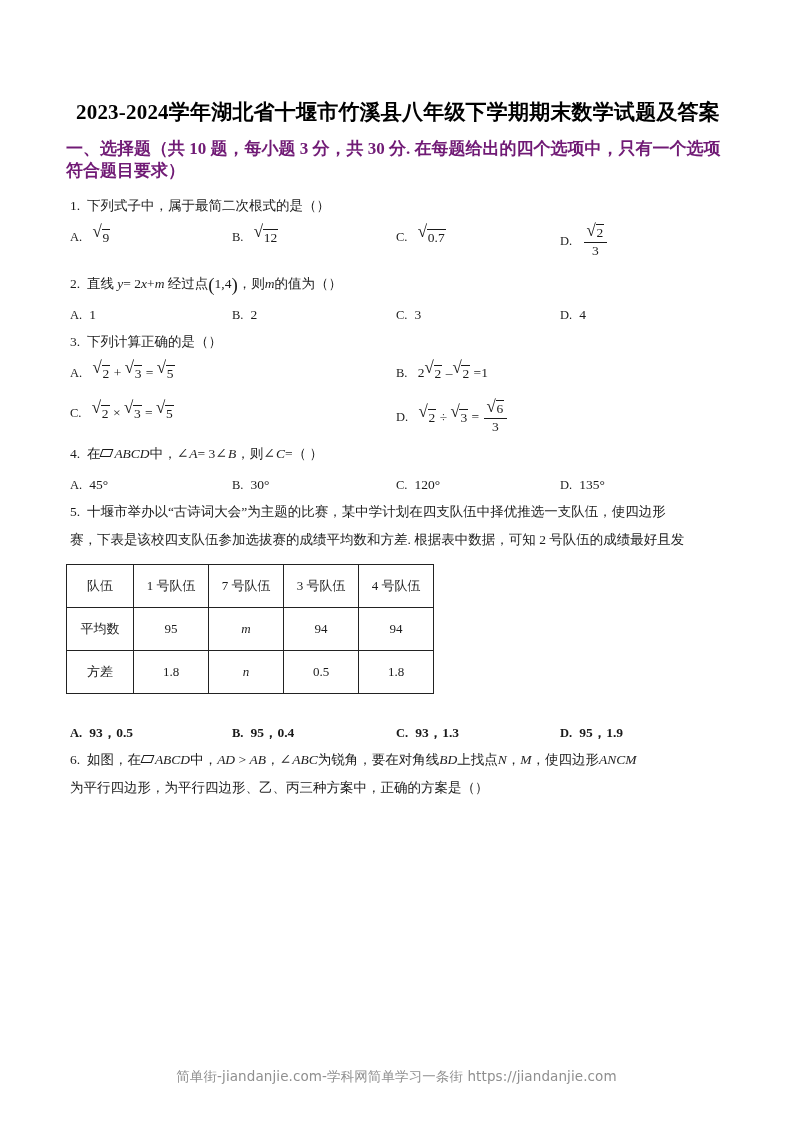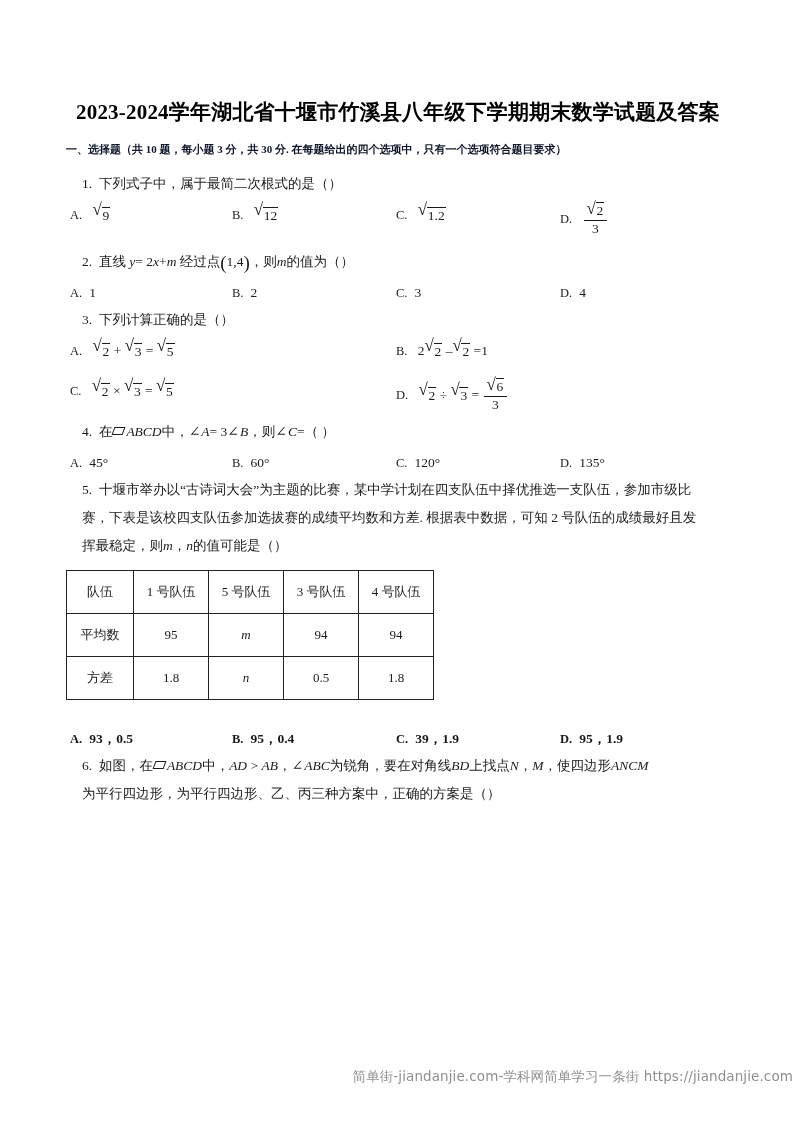--- a/index.html
+++ b/index.html
@@ -36,32 +36,32 @@
     font-weight: bold;
     line-height: 40px;
     text-align: center;
     letter-spacing: 0.2px;
     margin: 0 0 6px 0;
     color: #000;
   }
 
   
   .section-heading {
-    font-size: 11px;
+    font-size: 17px;
     font-weight: bold;
     line-height: 22px;
     margin: 6px 0 10px 0;
-    color: #0f172a;
+    color: #701a75;
   }
 
   
   .q-stem {
     font-size: 13.5px;
     line-height: 28px;
-    margin: 0 0 4px 16px;
+    margin: 0 0 4px 4px;
     color: #1b1b1b;
   }
   .q-stem.tight { margin-bottom: 0; }
 
   
   .opt-row {
     position: relative;
     height: 46px;
     font-size: 13.5px;
   }
@@ -174,21 +174,21 @@
   }
   table.data td.hcell { width: 58px; }
   table.data td.dcell { width: 66px; }
 
   
   .footer {
     position: absolute;
     left: 0;
     top: 1068px;
     width: 793px;
-    text-align: right;
+    text-align: center;
     font-family: "DejaVu Sans", "Liberation Sans", sans-serif;
     font-size: 13.5px;
     color: #8f8f8f;
     letter-spacing: 0.1px;
   }
 </style>
 </head>
 <body>
 
 <div class="page">
@@ -208,21 +208,21 @@
       <span class="opt c1">
         <span class="lbl">A.</span>
         <span class="sqrt"><span class="rad">√</span><span class="body mn">9</span></span>
       </span>
       <span class="opt c2">
         <span class="lbl">B.</span>
         <span class="sqrt"><span class="rad">√</span><span class="body mn">12</span></span>
       </span>
       <span class="opt c3">
         <span class="lbl">C.</span>
-        <span class="sqrt"><span class="rad">√</span><span class="body mn">1.2</span></span>
+        <span class="sqrt"><span class="rad">√</span><span class="body mn">0.7</span></span>
       </span>
       <span class="opt c4">
         <span class="lbl">D.</span>
         <span class="frac">
           <span class="num"><span class="sqrt"><span class="rad">√</span><span class="body mn">2</span></span></span>
           <span class="den mn">3</span>
         </span>
       </span>
     </div>
 
@@ -295,46 +295,43 @@
     <div class="q-stem">
       <span>4.</span>
       &nbsp;<span>在</span><span class="pargram"></span><span class="mi">ABCD</span><span>中，</span><span class="angle">∠</span><span class="mi">A</span><span class="mn">= 3</span><span class="angle">∠</span><span class="mi">B</span><span>，则</span><span class="angle">∠</span><span class="mi">C</span><span>=（      ）</span>
     </div>
 
     <div class="opt-row short">
       <span class="opt c1">
         <span class="lbl">A.</span><span class="mn">45°</span>
       </span>
       <span class="opt c2">
-        <span class="lbl">B.</span><span class="mn">60°</span>
+        <span class="lbl">B.</span><span class="mn">30°</span>
       </span>
       <span class="opt c3">
         <span class="lbl">C.</span><span class="mn">120°</span>
       </span>
       <span class="opt c4">
         <span class="lbl">D.</span><span class="mn">135°</span>
       </span>
     </div>
 
     <div class="q-stem tight">
       <span>5.</span>
-      &nbsp;<span>十堰市举办以“古诗词大会”为主题的比赛，某中学计划在四支队伍中择优推选一支队伍，参加市级比</span>
+      &nbsp;<span>十堰市举办以“古诗词大会”为主题的比赛，某中学计划在四支队伍中择优推选一支队伍，使四边形</span>
     </div>
     <div class="q-stem tight">赛，下表是该校四支队伍参加选拔赛的成绩平均数和方差. 根据表中数据，可知 2 号队伍的成绩最好且发</div>
-    <div class="q-stem">
-      <span>挥最稳定，则</span><span class="mi">m</span><span>，</span><span class="mi">n</span><span>的值可能是（）</span>
-    </div>
 
     <div class="tbl-wrap">
       <table class="data">
         <tbody>
           <tr>
             <td class="hcell">队伍</td>
             <td class="dcell">1 号队伍</td>
-            <td class="dcell">5 号队伍</td>
+            <td class="dcell">7 号队伍</td>
             <td class="dcell">3 号队伍</td>
             <td class="dcell">4 号队伍</td>
           </tr>
           <tr>
             <td class="hcell">平均数</td>
             <td class="dcell">95</td>
             <td class="dcell mi">m</td>
             <td class="dcell">94</td>
             <td class="dcell">94</td>
           </tr>
@@ -350,21 +347,21 @@
     </div>
 
     <div class="opt-row short" style="margin-top:26px;font-weight:bold;">
       <span class="opt c1">
         <span class="lbl">A.</span><span class="mn">93，0.5</span>
       </span>
       <span class="opt c2">
         <span class="lbl">B.</span><span class="mn">95，0.4</span>
       </span>
       <span class="opt c3">
-        <span class="lbl">C.</span><span class="mn">39，1.9</span>
+        <span class="lbl">C.</span><span class="mn">93，1.3</span>
       </span>
       <span class="opt c4">
         <span class="lbl">D.</span><span class="mn">95，1.9</span>
       </span>
     </div>
 
     <div class="q-stem tight">
       <span>6.</span>
       &nbsp;<span>如图，在</span><span class="pargram"></span><span class="mi">ABCD</span><span>中，</span><span class="mi">AD</span> <span class="mn">&gt;</span> <span class="mi">AB</span><span>，</span><span class="angle">∠</span><span class="mi">ABC</span><span>为锐角，要在对角线</span><span class="mi">BD</span><span>上找点</span><span class="mi">N</span><span>，</span><span class="mi">M</span><span>，使四边形</span><span class="mi">ANCM</span>
     </div>

